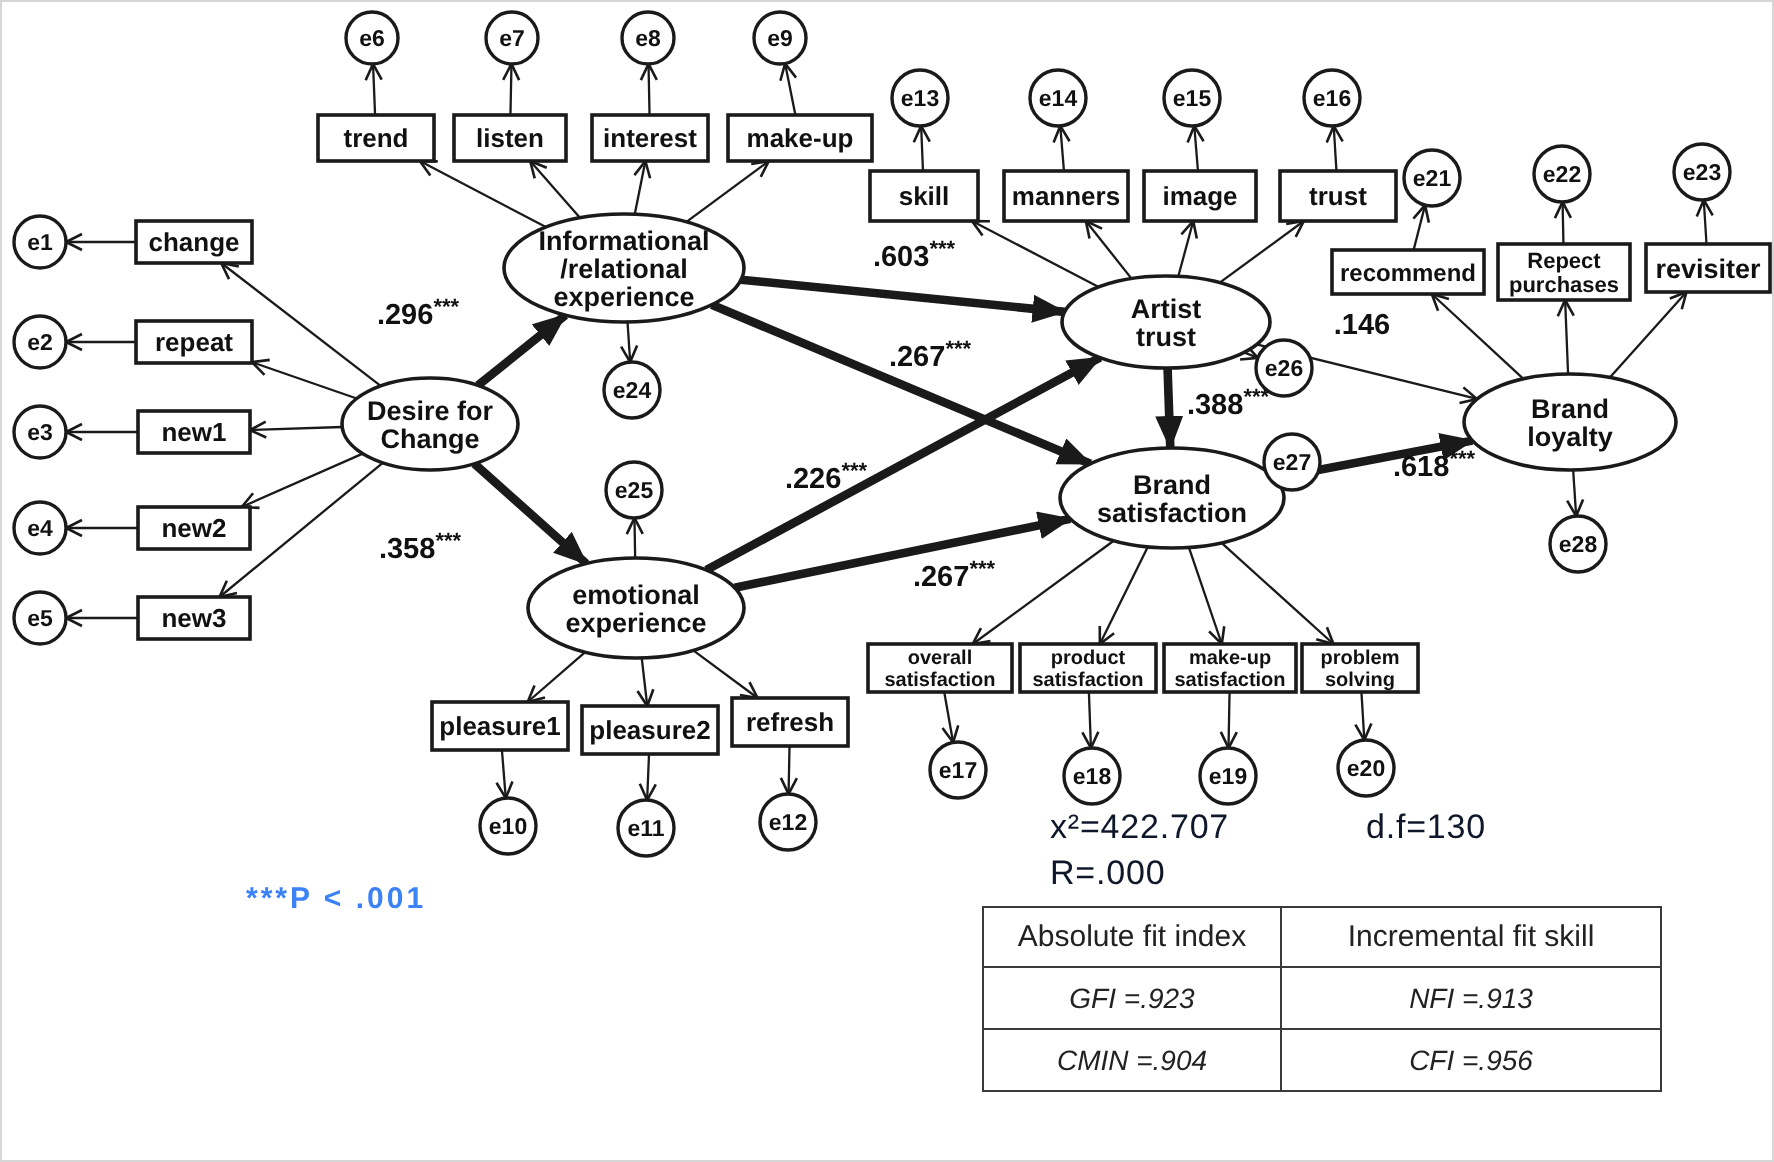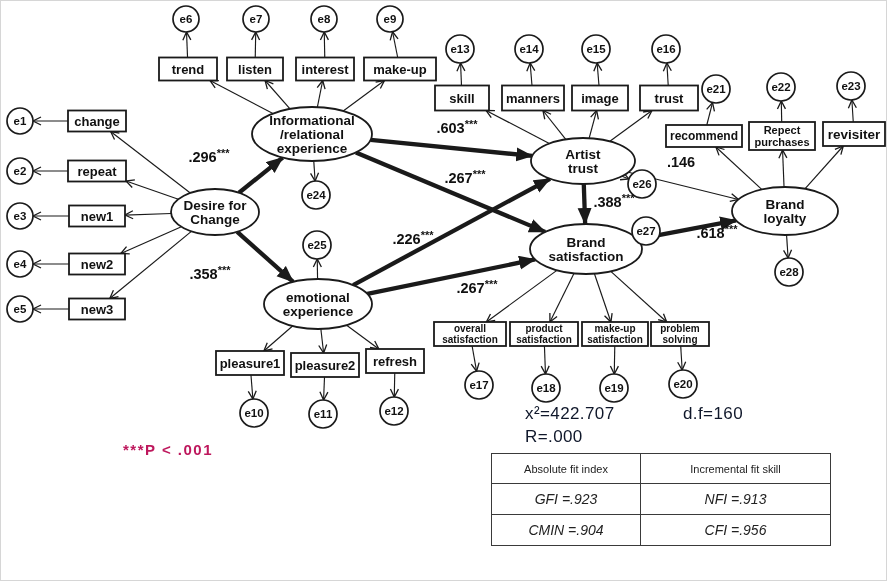--- a/index.html
+++ b/index.html
@@ -5,26 +5,26 @@
   html,body{margin:0;padding:0;background:#fff;font-family:"Liberation Sans",sans-serif;}
   .canvas{position:relative;width:887px;height:581px;background:#fff;overflow:hidden;
           border:1px solid #d6d6d6;box-sizing:border-box;}
   svg{position:absolute;left:0;top:0;}
   .stat{position:absolute;color:#0f172a;font-size:17px;letter-spacing:.4px;white-space:nowrap;}
   .stat-chi {left:524px;top:403px;}
   .stat-df  {left:682px;top:403px;}
   .stat-r   {left:524px;top:426px;}
   .stat-cmin{left:614px;top:450px;margin-left:28px;}
   .note{position:absolute;left:122px;top:440px;font-weight:bold;font-size:15px;
-        color:#be185d;letter-spacing:1.5px;white-space:nowrap;}
+        color:#3b82f6;letter-spacing:1.5px;white-space:nowrap;}
   table.fit{position:absolute;left:490px;top:452px;border-collapse:collapse;color:#222;
             table-layout:fixed;}
   table.fit th, table.fit td{border:1.6px solid #3a3a3a;text-align:center;
             font-weight:normal;background:#fff;padding:0;}
-  table.fit th{width:148px;height:29px;font-size:11px;text-align:center;}
+  table.fit th{width:148px;height:29px;font-size:15px;text-align:center;}
   table.fit th+th{width:189px;}
   table.fit td{height:30px;font-size:14px;font-style:italic;}
 </style>
 </head>
 <body>
 
 <div class="canvas">
   <svg id="diagram" width="887" height="581" viewBox="0 0 887 581">
       <defs>
         <marker id="mthin" markerUnits="userSpaceOnUse" markerWidth="12" markerHeight="12" refX="9" refY="5" orient="auto">
@@ -213,21 +213,21 @@
       <text x="456" y="132" text-anchor="middle" fill="#111111" font-size="14.5" font-weight="bold" font-family="&quot;Liberation Sans&quot;, sans-serif"><tspan>.603</tspan><tspan dy="-5" font-size="11">***</tspan></text>
       <text x="464" y="182" text-anchor="middle" fill="#111111" font-size="14.5" font-weight="bold" font-family="&quot;Liberation Sans&quot;, sans-serif"><tspan>.267</tspan><tspan dy="-5" font-size="11">***</tspan></text>
       <text x="412" y="243" text-anchor="middle" fill="#111111" font-size="14.5" font-weight="bold" font-family="&quot;Liberation Sans&quot;, sans-serif"><tspan>.226</tspan><tspan dy="-5" font-size="11">***</tspan></text>
       <text x="476" y="292" text-anchor="middle" fill="#111111" font-size="14.5" font-weight="bold" font-family="&quot;Liberation Sans&quot;, sans-serif"><tspan>.267</tspan><tspan dy="-5" font-size="11">***</tspan></text>
       <text x="613" y="206" text-anchor="middle" fill="#111111" font-size="14.5" font-weight="bold" font-family="&quot;Liberation Sans&quot;, sans-serif"><tspan>.388</tspan><tspan dy="-5" font-size="11">***</tspan></text>
       <text x="680" y="166" text-anchor="middle" fill="#111111" font-size="14.5" font-weight="bold" font-family="&quot;Liberation Sans&quot;, sans-serif">.146</text>
       <text x="716" y="237" text-anchor="middle" fill="#111111" font-size="14.5" font-weight="bold" font-family="&quot;Liberation Sans&quot;, sans-serif"><tspan>.618</tspan><tspan dy="-5" font-size="11">***</tspan></text>
     </svg>
 
   <div class="stat stat-chi">x²=422.707</div>
-  <div class="stat stat-df">d.f=160</div>
+  <div class="stat stat-df">d.f=130</div>
   <div class="stat stat-r">R=.000</div>
   <div class="stat stat-cmin">CMIN/DF=1.921</div>
 
   <div class="note">***P &lt; .001</div>
 
   <table class="fit">
     <tbody>
         <tr>
       <th>Absolute fit index</th>
       <th>Incremental fit skill</th>

